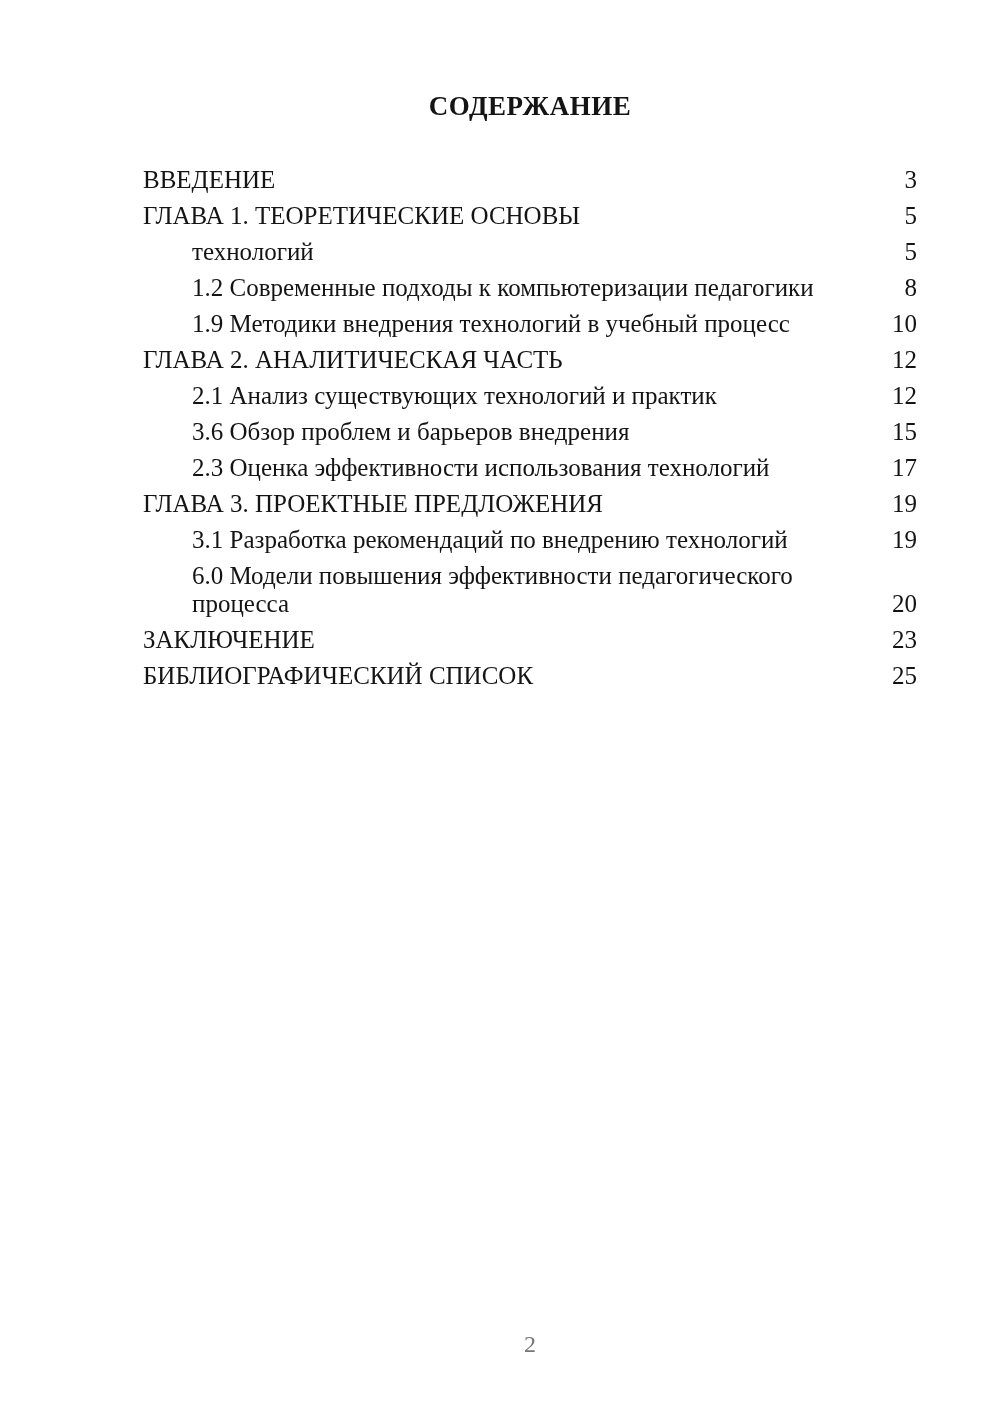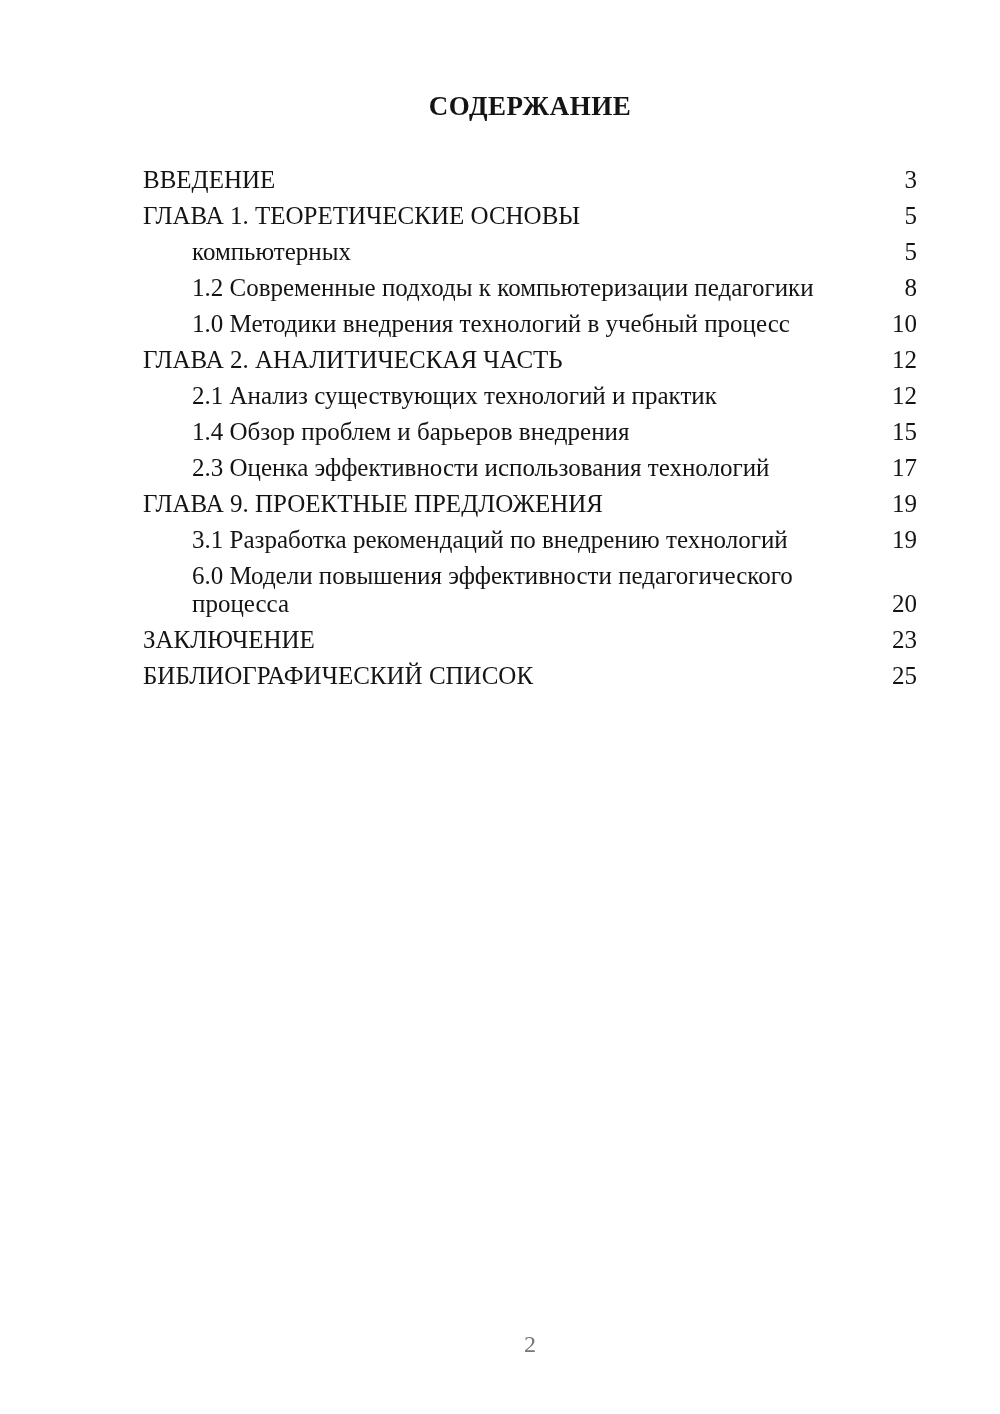--- a/index.html
+++ b/index.html
@@ -85,70 +85,70 @@
 
   <div class="toc-row">
     <div class="entry-text">
             <div class="entry-line">ГЛАВА 1. ТЕОРЕТИЧЕСКИЕ ОСНОВЫ</div>
           </div>
     <div class="entry-page">5</div>
   </div>
 
   <div class="toc-row sub">
     <div class="entry-text">
-            <div class="entry-line">компьютерных</div>
+            <div class="entry-line">технологий</div>
           </div>
     <div class="entry-page">5</div>
   </div>
 
   <div class="toc-row sub">
     <div class="entry-text">
             <div class="entry-line">1.2 Современные подходы к компьютеризации педагогики</div>
           </div>
     <div class="entry-page">8</div>
   </div>
 
   <div class="toc-row sub">
     <div class="entry-text">
-            <div class="entry-line">1.0 Методики внедрения технологий в учебный процесс</div>
+            <div class="entry-line">1.9 Методики внедрения технологий в учебный процесс</div>
           </div>
     <div class="entry-page">10</div>
   </div>
 
   <div class="toc-row">
     <div class="entry-text">
             <div class="entry-line">ГЛАВА 2. АНАЛИТИЧЕСКАЯ ЧАСТЬ</div>
           </div>
     <div class="entry-page">12</div>
   </div>
 
   <div class="toc-row sub">
     <div class="entry-text">
             <div class="entry-line">2.1 Анализ существующих технологий и практик</div>
           </div>
     <div class="entry-page">12</div>
   </div>
 
   <div class="toc-row sub">
     <div class="entry-text">
-            <div class="entry-line">1.4 Обзор проблем и барьеров внедрения</div>
+            <div class="entry-line">3.6 Обзор проблем и барьеров внедрения</div>
           </div>
     <div class="entry-page">15</div>
   </div>
 
   <div class="toc-row sub">
     <div class="entry-text">
             <div class="entry-line">2.3 Оценка эффективности использования технологий</div>
           </div>
     <div class="entry-page">17</div>
   </div>
 
   <div class="toc-row">
     <div class="entry-text">
-            <div class="entry-line">ГЛАВА 9. ПРОЕКТНЫЕ ПРЕДЛОЖЕНИЯ</div>
+            <div class="entry-line">ГЛАВА 3. ПРОЕКТНЫЕ ПРЕДЛОЖЕНИЯ</div>
           </div>
     <div class="entry-page">19</div>
   </div>
 
   <div class="toc-row sub">
     <div class="entry-text">
             <div class="entry-line">3.1 Разработка рекомендаций по внедрению технологий</div>
           </div>
     <div class="entry-page">19</div>
   </div>

